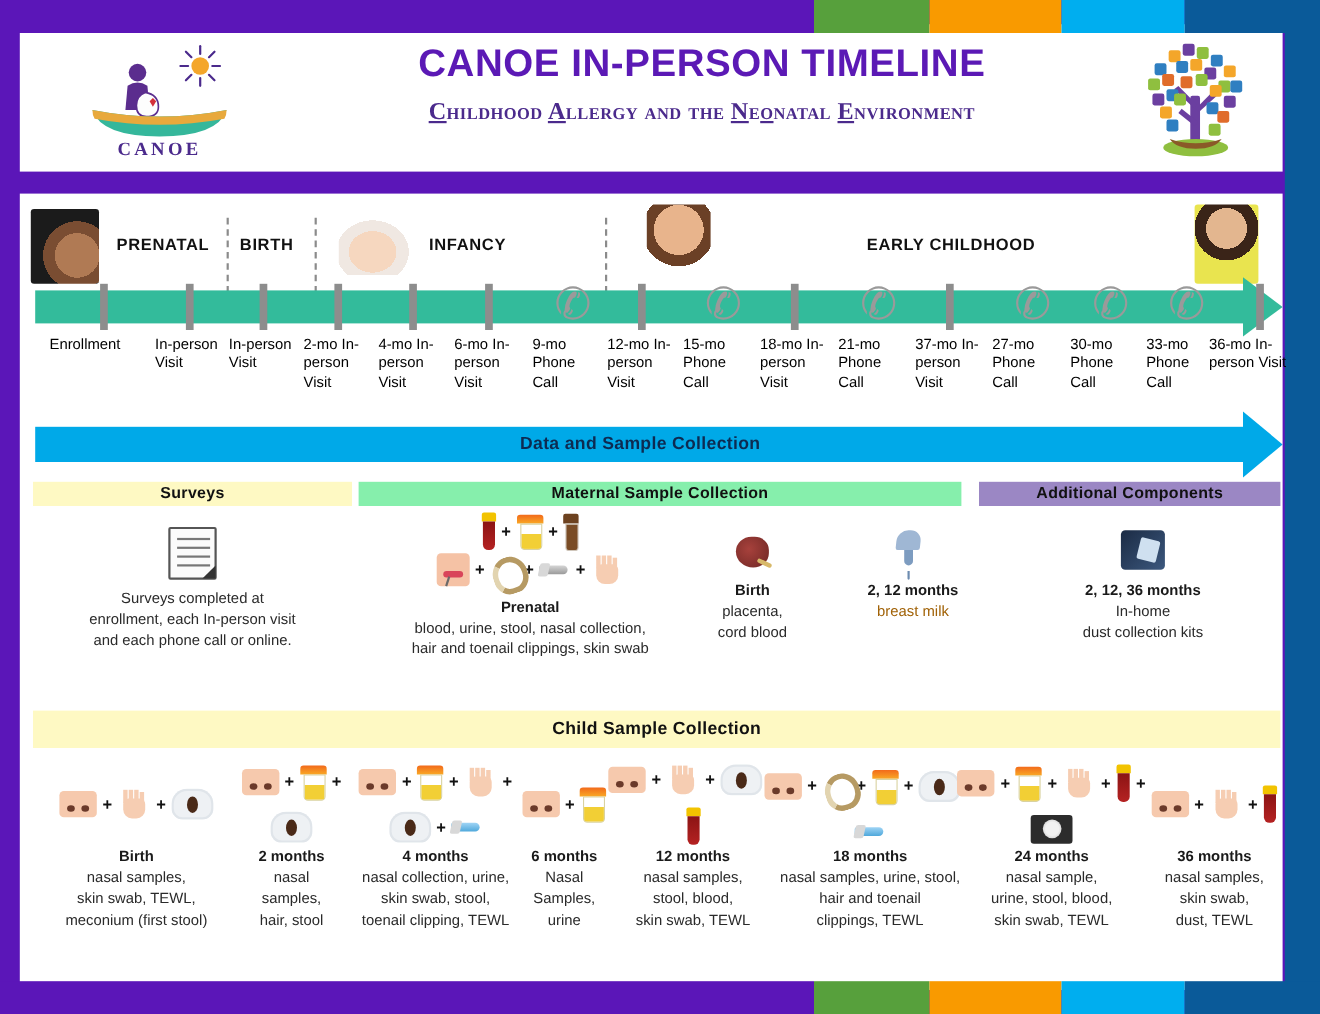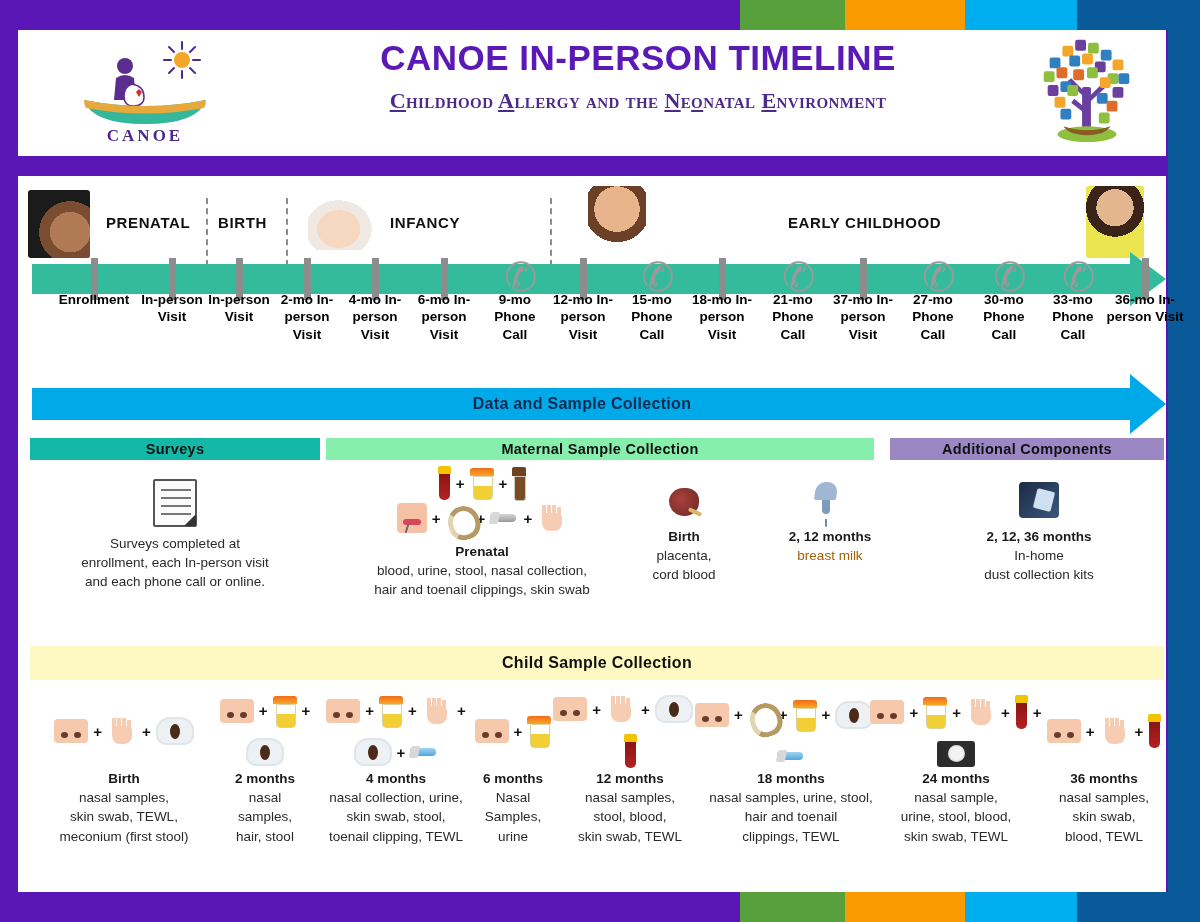--- a/index.html
+++ b/index.html
@@ -100,23 +100,23 @@
   .tick {
     position: absolute; top: 82px; width: 7px; height: 42px;
     background: #8d8d8d;
   }
   .phone-glyph {
     position: absolute; top: 78px; width: 22px; height: 48px;
     color: #9a9a9a; font-size: 40px; line-height: 46px;
     text-align: center; font-family: "DejaVu Sans", sans-serif;
   }
   .tl-label {
-    position: absolute; top: 115px;
-    font-size: 13.5px; font-weight: bold; color: #000;
-    text-align: center; line-height: 1.28;
+    position: absolute; top: 128px;
+    font-size: 13.5px; font-weight: normal; color: #000;
+    text-align: left; line-height: 1.28;
   }
 
   
   #dsc-bar {
     position: absolute; left: 14px; top: 212px;
     width: 1100px; height: 32px; background: #00a9e8;
     color: #0d2b52; font-size: 16px; font-weight: bold;
     text-align: center; line-height: 32px; letter-spacing: 0.3px;
   }
   #dsc-head {
@@ -127,21 +127,21 @@
     border-left: 36px solid #00a9e8;
   }
 
   
   .sec-bar {
     position: absolute; height: 22px;
     font-size: 14.5px; font-weight: bold; color: #111;
     text-align: center; line-height: 22px; letter-spacing: 0.3px;
   }
   #bar-surveys   { left: 12px;  top: 262px; width: 290px; background: #8cc council; }
-  #bar-surveys   { background: #14b8a6; }
+  #bar-surveys   { background: #fef9c3; }
   #bar-maternal  { left: 308px; top: 262px; width: 548px; background: #86efac; }
   #bar-additional{ left: 872px; top: 262px; width: 274px; background: #9b87c4; }
   #bar-child {
     left: 12px; top: 470px; width: 1134px; height: 34px;
     background: #fef9c3; font-size: 16px; line-height: 34px;
   }
 
   
   .cell { position: absolute; text-align: center; }
   .cell .hdr {
@@ -643,21 +643,21 @@
             <span class="ic ic-nose"></span>
             <span class="plus">+</span>
             <span class="ic ic-hand"></span>
             <span class="plus">+</span>
             <span class="ic ic-blood"></span>
           </div>
           <div class="hdr">36 months</div>
           <div class="body">
             <div>nasal samples,</div>
             <div>skin swab,</div>
-            <div>blood, TEWL</div>
+            <div>dust, TEWL</div>
           </div>
         </div>
       </div>
 
   </div>
 <div class="band top" style="left: 0px; width: 740px; background: rgb(91, 22, 184);"></div>
     <div class="band top" style="left: 740px; width: 105px; background: rgb(87, 160, 60);"></div>
     <div class="band top" style="left: 845px; width: 120px; background: rgb(249, 154, 0);"></div>
     <div class="band top" style="left: 965px; width: 112px; background: rgb(0, 174, 239);"></div>
     <div class="band top" style="left: 1077px; width: 123px; background: rgb(10, 90, 153);"></div>

